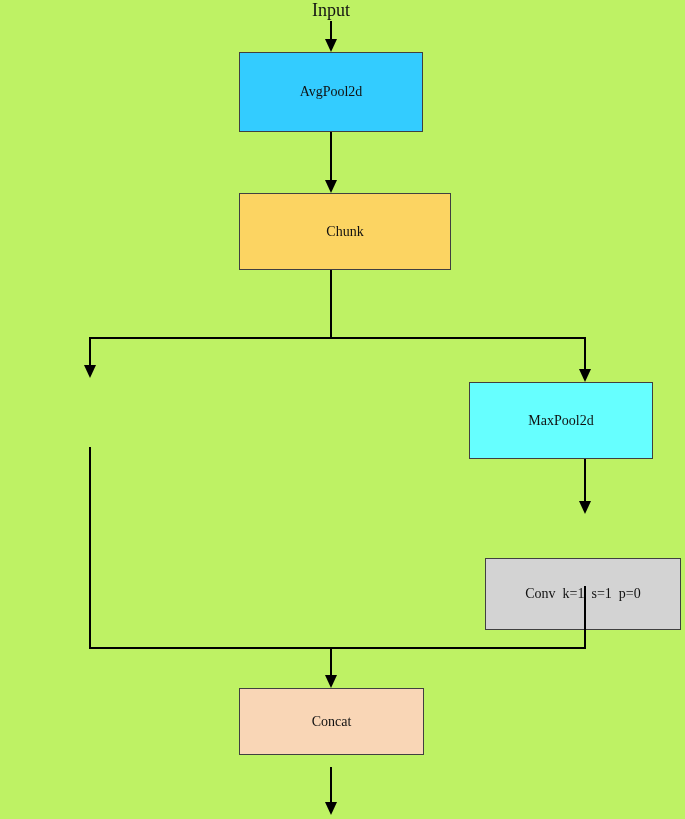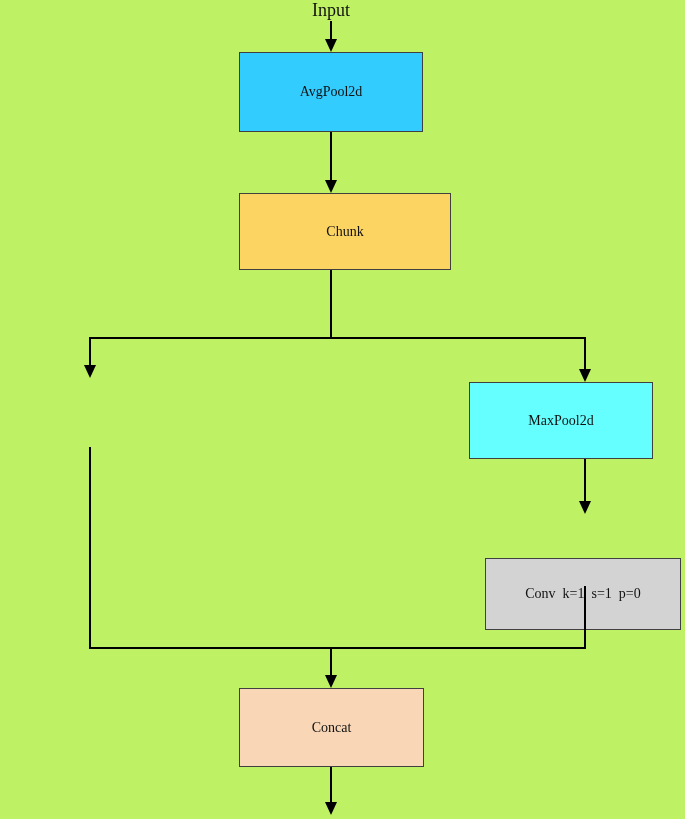--- a/index.html
+++ b/index.html
@@ -83,20 +83,20 @@
   <div class="node" style="left: 485px; top: 514px; width: 196px; height: 72px; background-color: rgb(211, 211, 211); margin-top: 44px;">
     <span class="node-label">Conv  k=1  s=1  p=0</span>
   </div>
 
   <div class="vline" style="left:89px; top:447px; height:202px;"></div>
   <div class="vline" style="left:584px; top:586px; height:63px;"></div>
   <div class="hline" style="left:89px; top:647px; width:497px;"></div>
   <div class="vline" style="left:330px; top:647px; height:28px;"></div>
   <div class="arrowhead" style="left:325px; top:675px;"></div>
 
-  <div class="node" style="left: 239px; top: 688px; width: 185px; height: 79px; background-color: rgb(249, 214, 182);">
+  <div class="node" style="left: 239px; top: 688px; width: 185px; height: 67px; background-color: rgb(249, 214, 182);">
     <span class="node-label">Concat</span>
   </div>
 
   <div class="vline" style="left:330px; top:767px; height:36px;"></div>
   <div class="arrowhead" style="left:325px; top:802px;"></div>
 
 </div>
 
 </body></html>

